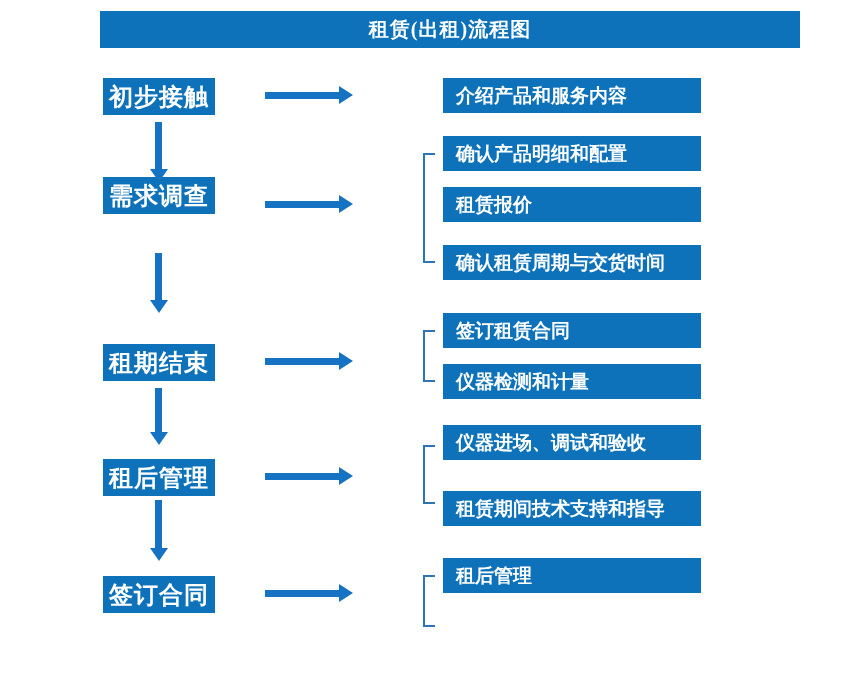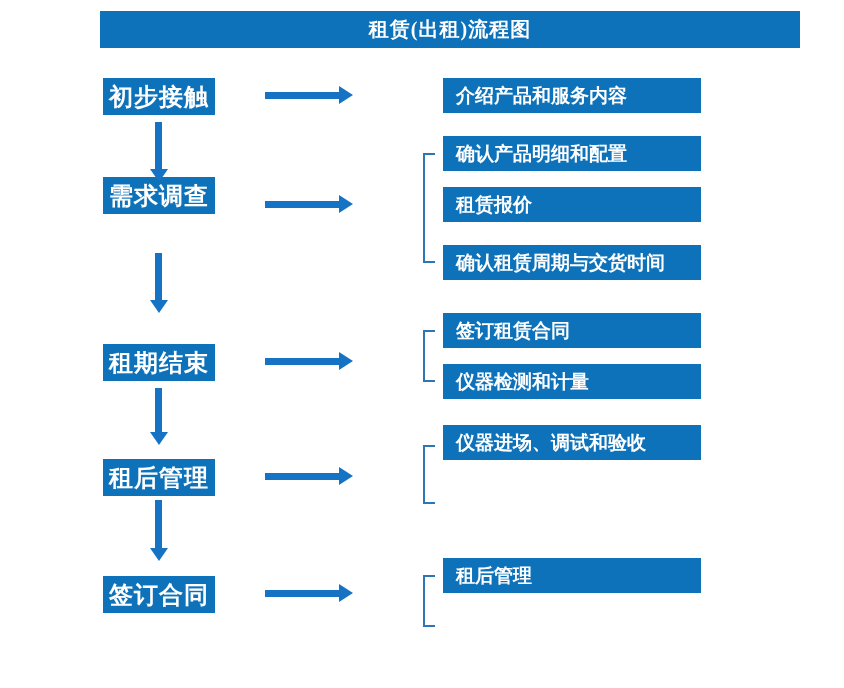--- a/index.html
+++ b/index.html
@@ -112,15 +112,16 @@
   <div class="bracket" style="top:445px;height:59px"></div>
   <div class="bracket" style="top:575px;height:52px"></div>
 
   <div class="detail" style="top:78px">介绍产品和服务内容</div>
   <div class="detail" style="top:187px">租赁报价</div>
   <div class="detail" style="top:136px">确认产品明细和配置</div>
   <div class="detail" style="top:313px">签订租赁合同</div>
   <div class="detail" style="top:245px">确认租赁周期与交货时间</div>
   <div class="detail" style="top:364px">仪器检测和计量</div>
   <div class="detail" style="top:425px">仪器进场、调试和验收</div>
+  <div class="detail" style="top:491px">租赁期间技术支持和指导</div>
   <div class="detail" style="top:558px">租后管理</div>
 
 </div>
 
 </body></html>

